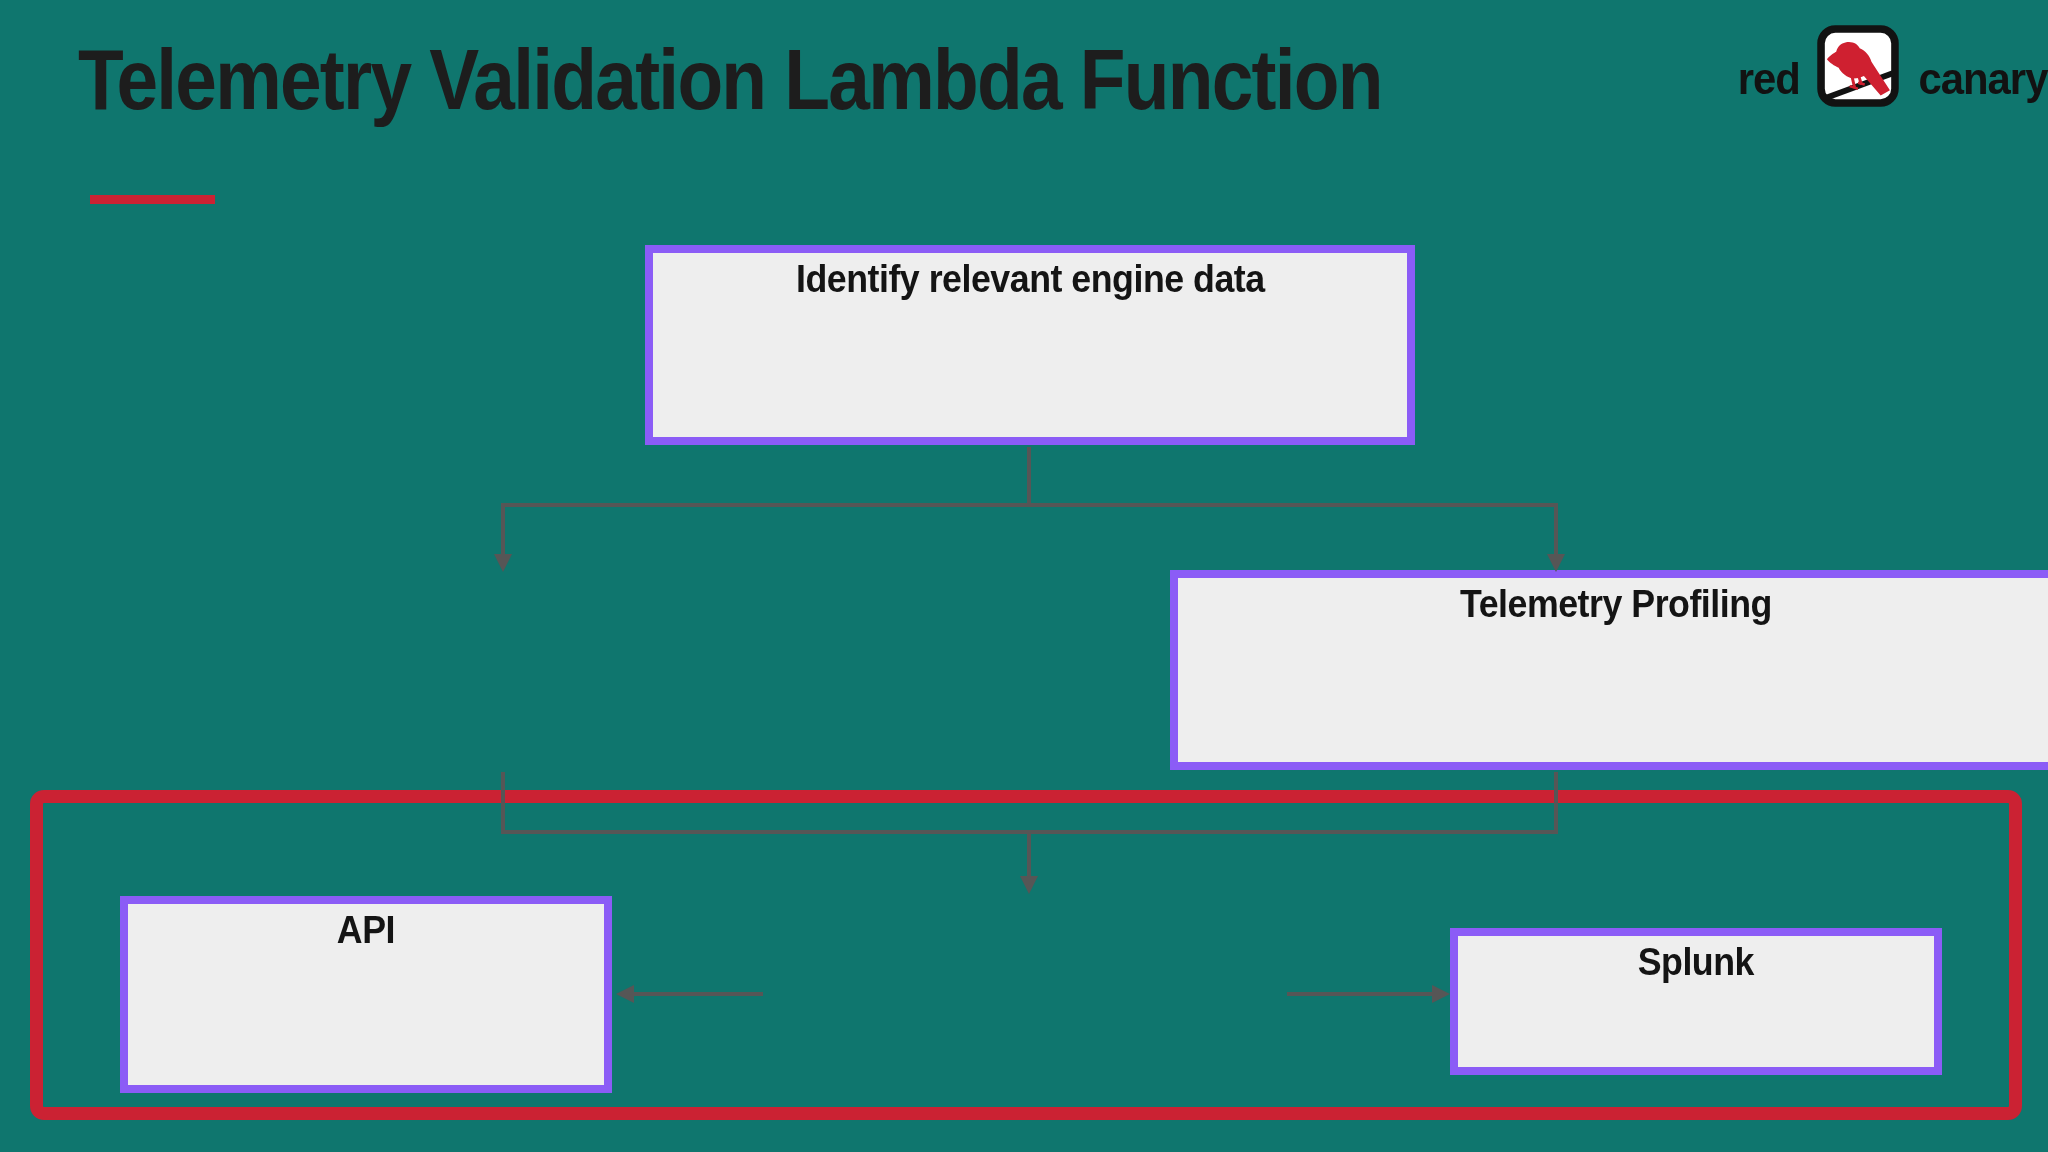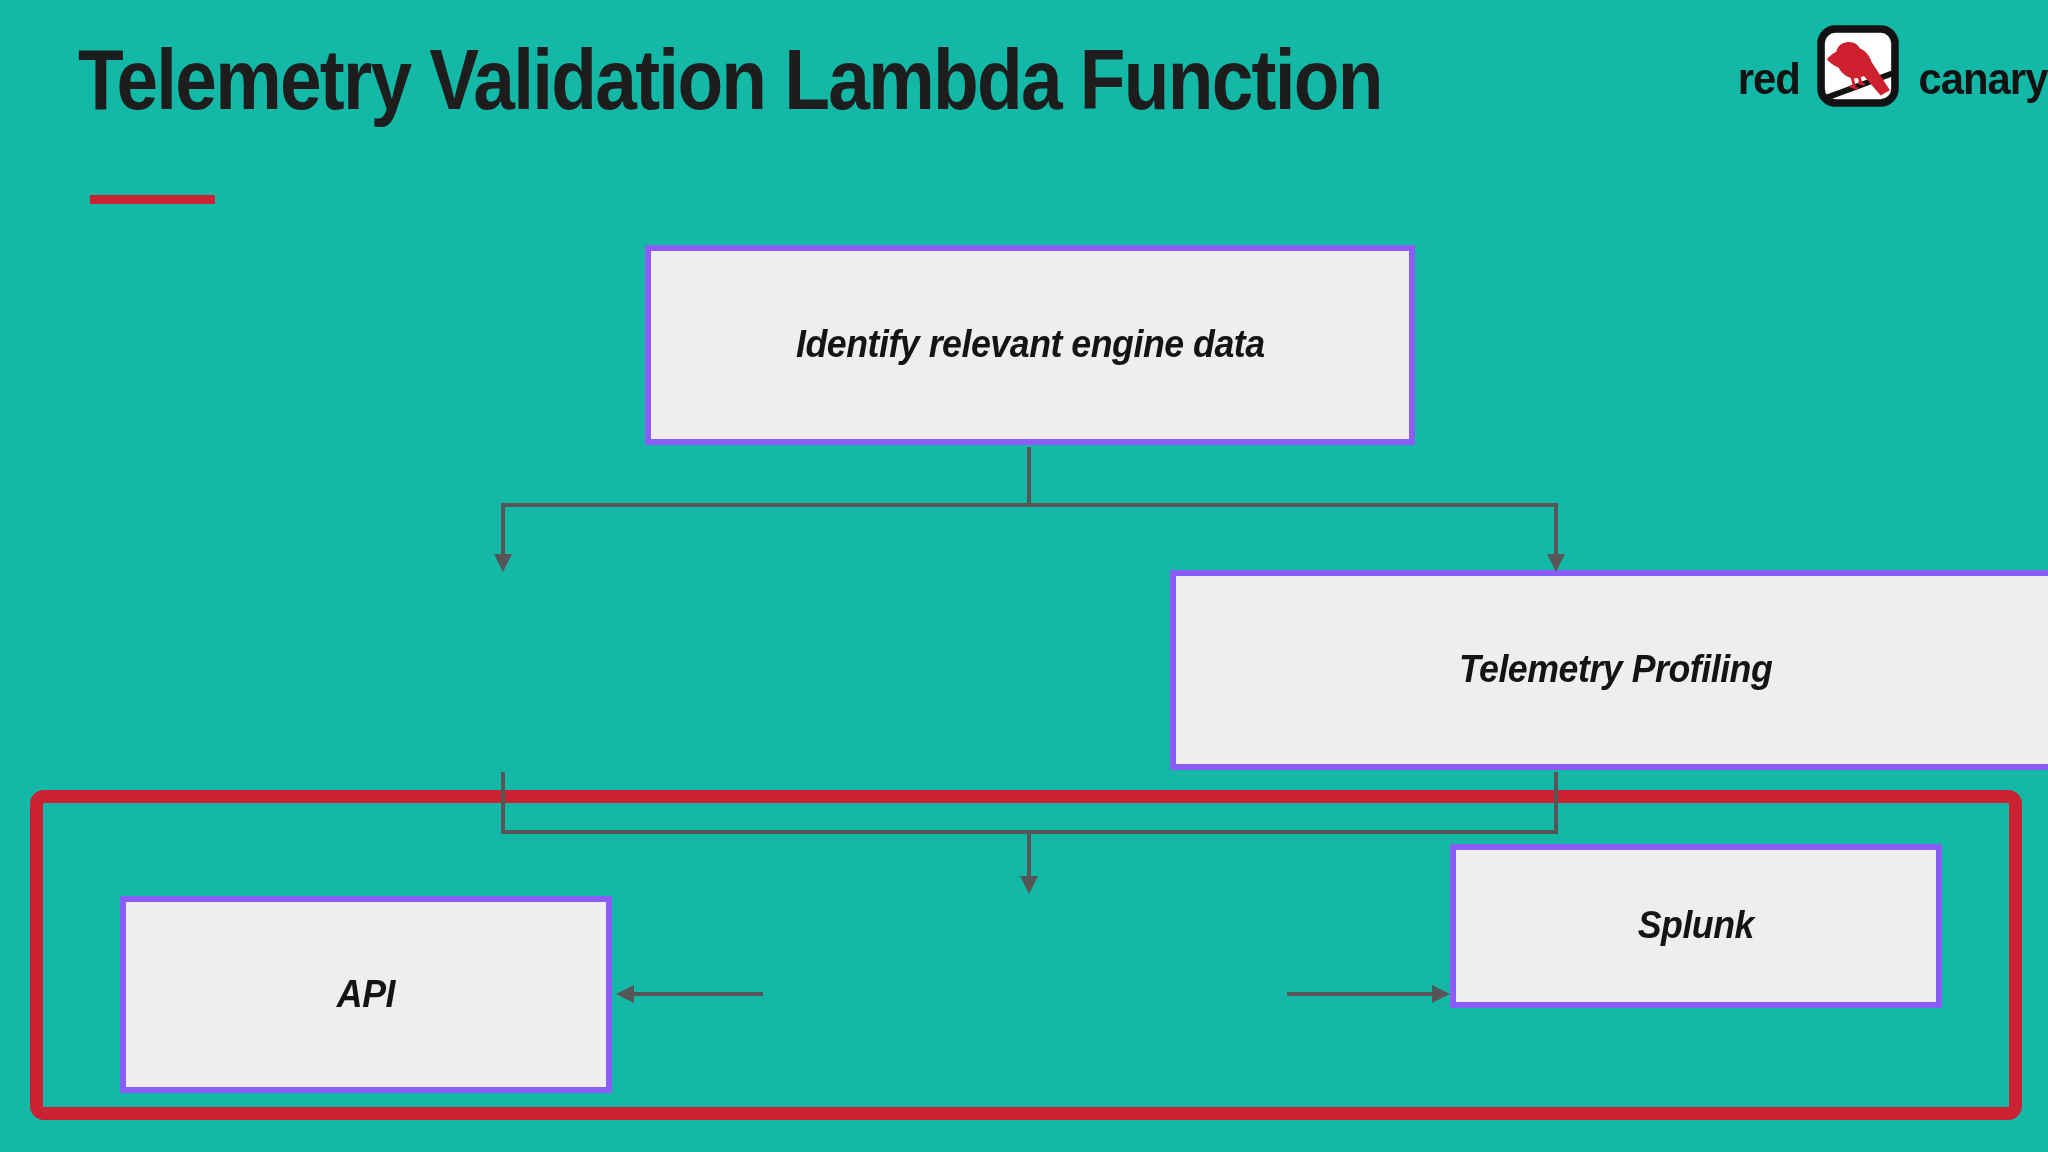--- a/index.html
+++ b/index.html
@@ -1,20 +1,20 @@
 <!DOCTYPE html>
 <html><head>
 <meta charset="utf-8">
 <style>
   html, body { margin: 0; padding: 0; background: #ffffff; }
   .slide {
     position: relative;
     width: 2048px;
     height: 1152px;
-    background: #14b8a6;
+    background: #0f766e;
     font-family: "Liberation Sans", sans-serif;
     overflow: hidden;
   }
 
   
   .title {
     position: absolute;
     left: 78px;
     top: 30px;
     margin: 0;
@@ -52,43 +52,41 @@
     color: #121212;
     margin-top: 26px;
     transform: scaleX(0.95);
   }
   .logo-mark { width: 86px; height: 84px; display: block; }
 
   
   .node {
     position: absolute;
     background: #eeeeee;
-    border: 6px solid #8b5cf6;
+    border: 8px solid #8b5cf6;
     box-sizing: border-box;
     display: flex;
-    align-items: center;
     justify-content: center;
     text-align: center;
-    font-style: italic;
   }
   .node-label {
     font-size: 38px;
     font-weight: 700;
     color: #141414;
     line-height: 1.4;
     white-space: pre-line;
     transform: scaleX(0.94);
     letter-spacing: -0.5px;
   }
   .node-identify  { left: 645px;  top: 245px; width: 770px; height: 200px; }
   .node-compare   { left: 120px;  top: 570px; width: 770px; height: 200px; }
   .node-profiling { left: 1170px; top: 570px; width: 892px; height: 200px; }
   .node-api       { left: 120px;  top: 896px; width: 492px; height: 197px; }
   .node-report    { left: 765px;  top: 896px; width: 520px; height: 197px; }
-  .node-splunk    { left: 1450px; top: 844px; width: 492px; height: 164px; }
+  .node-splunk    { left: 1450px; top: 928px; width: 492px; height: 147px; }
 
   
   .highlight-region {
     position: absolute;
     left: 30px;
     top: 790px;
     width: 1992px;
     height: 330px;
     box-sizing: border-box;
     border: 13px solid #cb2233;

